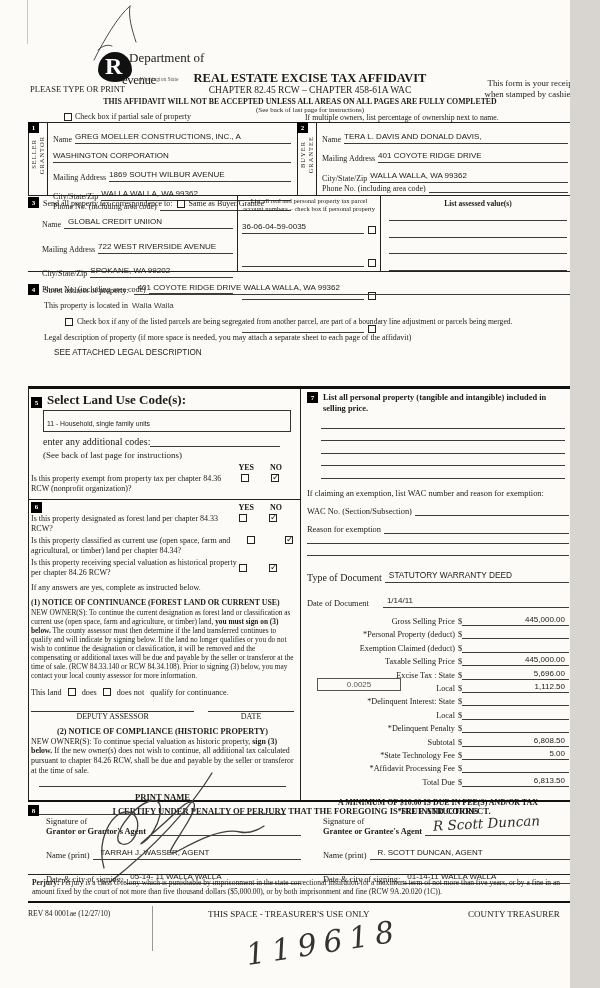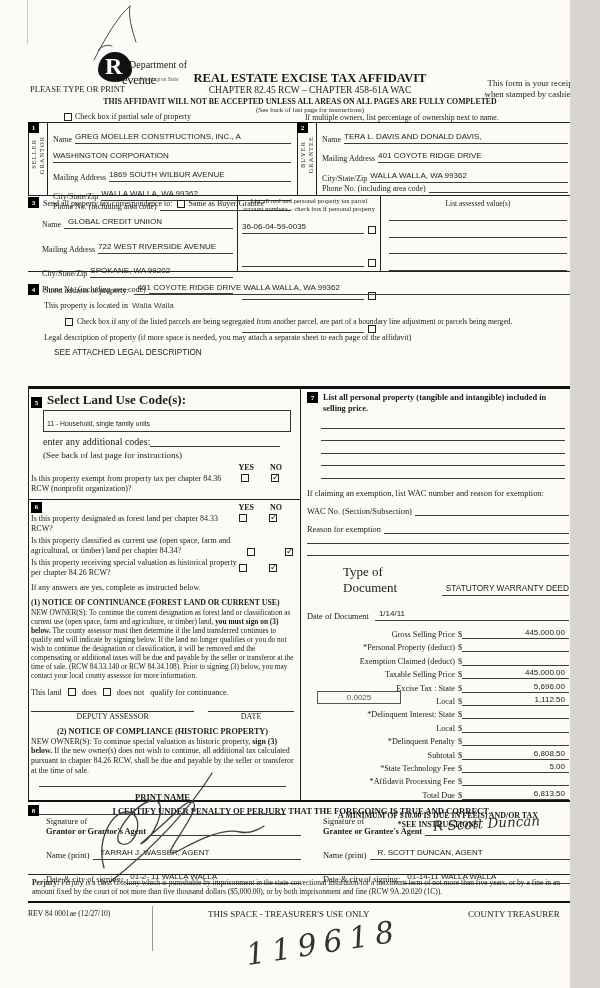--- a/index.html
+++ b/index.html
@@ -52,21 +52,21 @@
 
   <div class="scan-line-top"></div>
   <svg class="abs" style="left:88px; top:2px;" width="70" height="60" viewBox="0 0 70 60">
     <path d="M6,58 C16,38 30,14 42,4 M42,4 C40,14 44,28 48,40 M10,48 C14,44 20,42 24,44" stroke="#4a4a4a" stroke-width="1" fill="none" stroke-linecap="round"></path>
   </svg>
 
   <div class="abs" style="left:98px; top:44px; width:130px; height:56px;">
     <div class="abs" style="left:0; top:8px; width:34px; height:30px; background:#111; border-radius:50% 50% 50% 50%/60% 60% 40% 40%;">
       <span class="abs" style="left:7px; top:1px; color:#fff; font:bold 24px 'Liberation Serif', serif;">R</span>
     </div>
-    <span class="abs serif" style="left:31px; top:15px; font-size:10px;">Department of</span>
+    <span class="abs serif" style="left:31px; top:6px; font-size:13px;">Department of</span>
     <span class="abs serif" style="left:24px; top:28px; font-size:13px; letter-spacing:-0.5px;">evenue</span>
     <span class="abs serif" style="left:42px; top:32px; font-size:5.5px; color:#555;">Washington State</span>
   </div>
   <div class="abs serif" style="left:30px; top:84px; font-size:8.5px;">PLEASE TYPE OR PRINT</div>
 
   <div class="abs ctr b serif" style="left:160px; top:71px; width:300px; font-size:12.5px;">REAL ESTATE EXCISE TAX AFFIDAVIT</div>
   <div class="abs ctr serif" style="left:160px; top:85px; width:300px; font-size:9.5px;">CHAPTER 82.45 RCW – CHAPTER 458-61A WAC</div>
   <div class="abs ctr b serif" style="left:40px; top:97px; width:520px; font-size:7.8px;">THIS AFFIDAVIT WILL NOT BE ACCEPTED UNLESS ALL AREAS ON ALL PAGES ARE FULLY COMPLETED</div>
   <div class="abs ctr serif" style="left:160px; top:106px; width:300px; font-size:7px;">(See back of last page for instructions)</div>
 
@@ -186,21 +186,21 @@
           <span class="cb"></span>
         </div>
         <div class="frow" style="gap:4px;">
           <span class="fill"><span class="val"></span></span>
           <span class="cb"></span>
         </div>
       </div>
     </div>
 
     <div class="abs" style="left:353px; top:0; width:194px; height:100%; padding:3px 8px;">
-      <div class="ctr serif" style="font-size:7.5px;">List assessed value(s)</div>
+      <div class="ctr serif" style="font-size:7.5px;font-weight:bold;">List assessed value(s)</div>
       <div style="display:flex; flex-direction:column; gap:7.5px; margin-top:4px;">
         <div class="blank-line" style="height:9px;"></div>
         <div class="blank-line" style="height:9px;"></div>
         <div class="blank-line" style="height:9px;"></div>
         <div class="blank-line" style="height:9px;"></div>
       </div>
     </div>
   </div>
 
   <div class="abs" style="left:28px; top:276px; width:547px;">
@@ -255,21 +255,21 @@
           <div style="display:flex; gap:16px; padding-right:12px;">
             <span class="serif b" style="font-size:8px;">YES</span>
             <span class="serif b" style="font-size:8px;">NO</span>
           </div>
         </div>
         <div style="display:flex; align-items:flex-start; margin-top:1px;">
           <span class="serif" style="font-size:8px; width:208px; line-height:1.25;">Is this property designated as forest land per chapter 84.33 RCW?</span>
           <span class="cb"></span>
           <span class="cb checked" style="margin-left:22px;"></span>
         </div>
-        <div style="display:flex; align-items:flex-end; margin-top:2px;gap:8px;">
+        <div style="display:flex; align-items:flex-start; margin-top:2px;gap:8px;">
           <span class="serif" style="font-size:8px; width:208px; line-height:1.25;">Is this property classified as current use (open space, farm and agricultural, or timber) land per chapter 84.34?</span>
           <span class="cb"></span>
           <span class="cb checked" style="margin-left:22px;"></span>
         </div>
         <div style="display:flex; align-items:center; margin-top:2px;">
           <span class="serif" style="font-size:8px; width:208px; line-height:1.25;">Is this property receiving special valuation as historical property per chapter 84.26 RCW?</span>
           <span class="cb"></span>
           <span class="cb checked" style="margin-left:22px;"></span>
         </div>
 
@@ -320,26 +320,26 @@
         <span class="fill" style="margin-left:3px; max-width:160px;"></span>
       </div>
       <div class="frow" style="margin-top:8px;">
         <span class="serif" style="font-size:8.4px;">Reason for exemption</span>
         <span class="fill" style="margin-left:3px;"></span>
       </div>
       <div class="blank-line" style="margin-top:9px; height:1px;"></div>
       <div class="blank-line" style="margin-top:11px; height:1px;"></div>
 
       <div class="frow" style="margin-top:8px;">
-        <span class="serif" style="font-size:13px;margin-left:36px;">Type of Document</span>
+        <span class="serif" style="font-size:10px;">Type of Document</span>
         <span class="fill" style="margin-left:3px;"><span class="val" style="margin-left:4px; font-size:8.3px;">STATUTORY WARRANTY DEED</span></span>
       </div>
       <div class="frow" style="margin-top:6px;">
         <span class="serif" style="font-size:8.4px;">Date of Document</span>
-        <span class="fill" style="margin-left:6px;"><span class="val" style="margin-left:4px;">1/14/11</span></span>
+        <span class="fill" style="margin-left:14px;"><span class="val" style="margin-left:4px;">1/14/11</span></span>
       </div>
 
       <div style="margin-top:5px;">
         <div class="mrow">
           <span class="mlbl">Gross Selling Price</span>
             <span class="dollar">$</span>
           <span class="mline">445,000.00</span>
         </div>
         <div class="mrow">
           <span class="mlbl">*Personal Property (deduct)</span>
@@ -418,21 +418,21 @@
       <div class="frow">
         <span class="serif b" style="font-size:8.4px; white-space:nowrap;">Grantor or Grantor's Agent</span>
         <span class="fill" style="margin-left:3px;"></span>
       </div>
       <div class="frow" style="margin-top:5px;">
         <span class="serif" style="font-size:8.4px; white-space:nowrap;">Name (print)</span>
         <span class="fill" style="margin-left:3px;"><span class="val" style="margin-left:8px;">TARRAH J. WASSER, AGENT</span></span>
       </div>
       <div class="frow" style="margin-top:5px;">
         <span class="serif" style="font-size:8.4px; white-space:nowrap;">Date &amp; city of signing:</span>
-        <span class="fill" style="margin-left:3px;"><span class="val" style="margin-left:4px;">01-2- 11 WALLA WALLA</span></span>
+        <span class="fill" style="margin-left:3px;"><span class="val" style="margin-left:4px;">05-14- 11 WALLA WALLA</span></span>
       </div>
     </div>
 
     <div class="abs" style="left:295px; top:15px; width:250px;">
       <div class="serif" style="font-size:8.4px;">Signature of</div>
       <div class="frow">
         <span class="serif b" style="font-size:8.4px; white-space:nowrap;">Grantee or Grantee's Agent</span>
         <span class="fill" style="margin-left:3px; position:relative;">
           <span class="abs" style="left:8px; top:-11px; font-family:'DejaVu Serif',serif; font-style:italic; font-size:13.5px; transform:rotate(-3deg); white-space:nowrap; color:#2e2e2e;">R Scott Duncan</span>
         </span>

